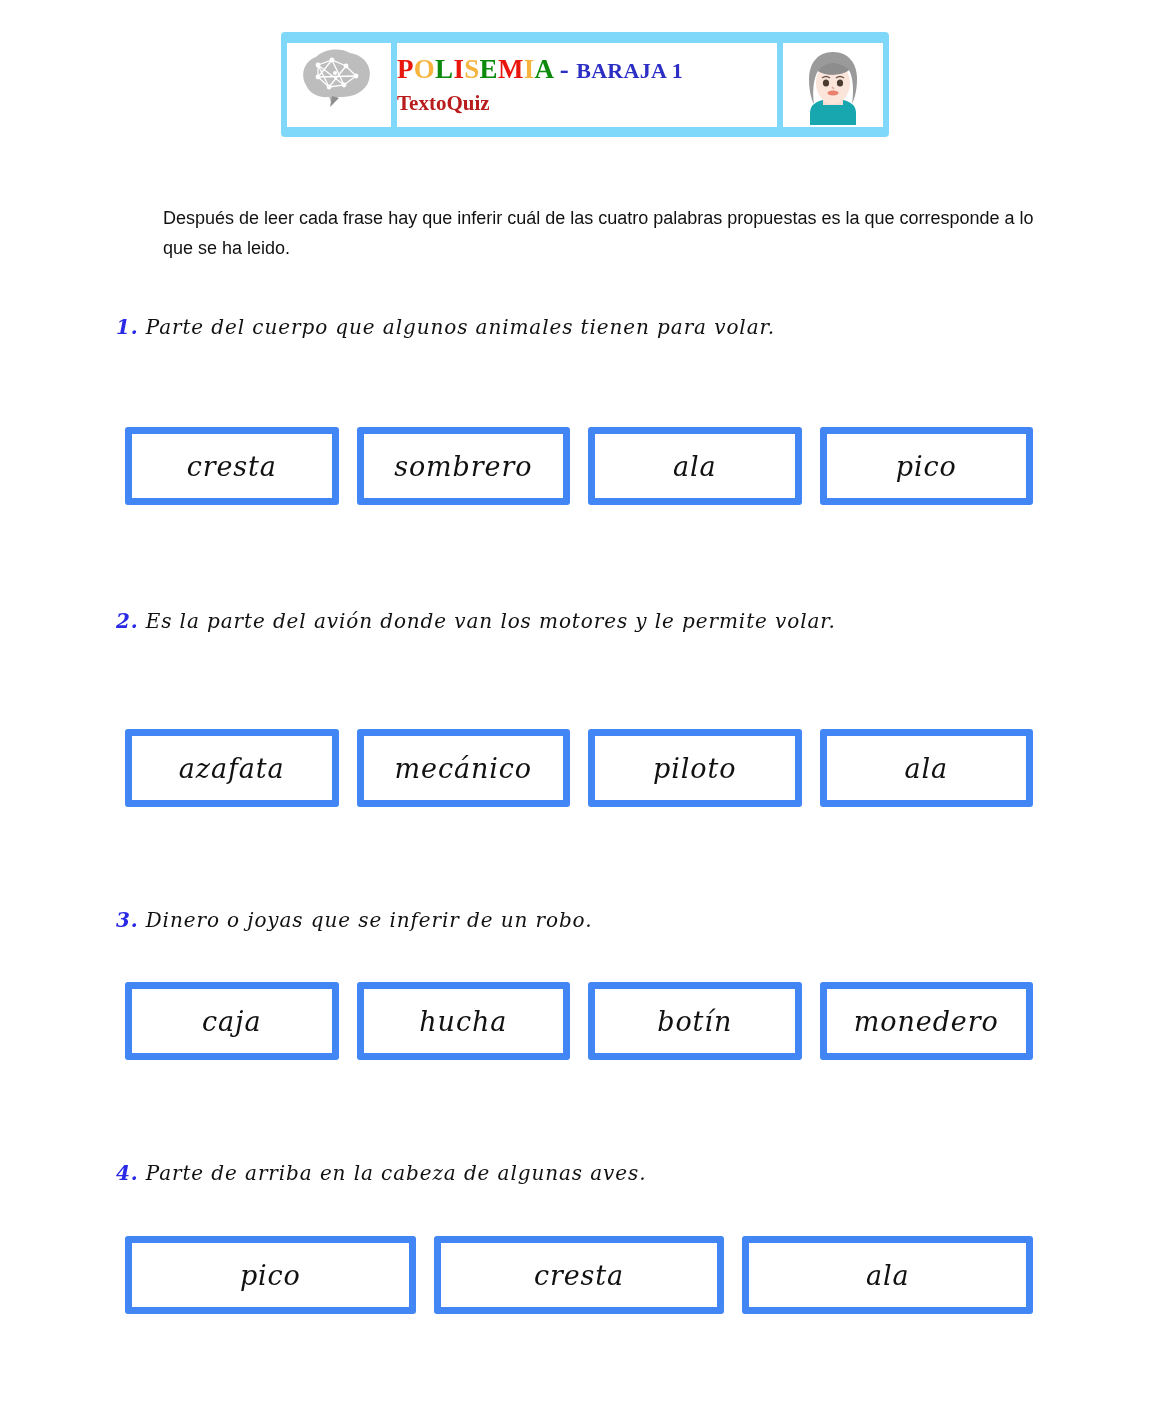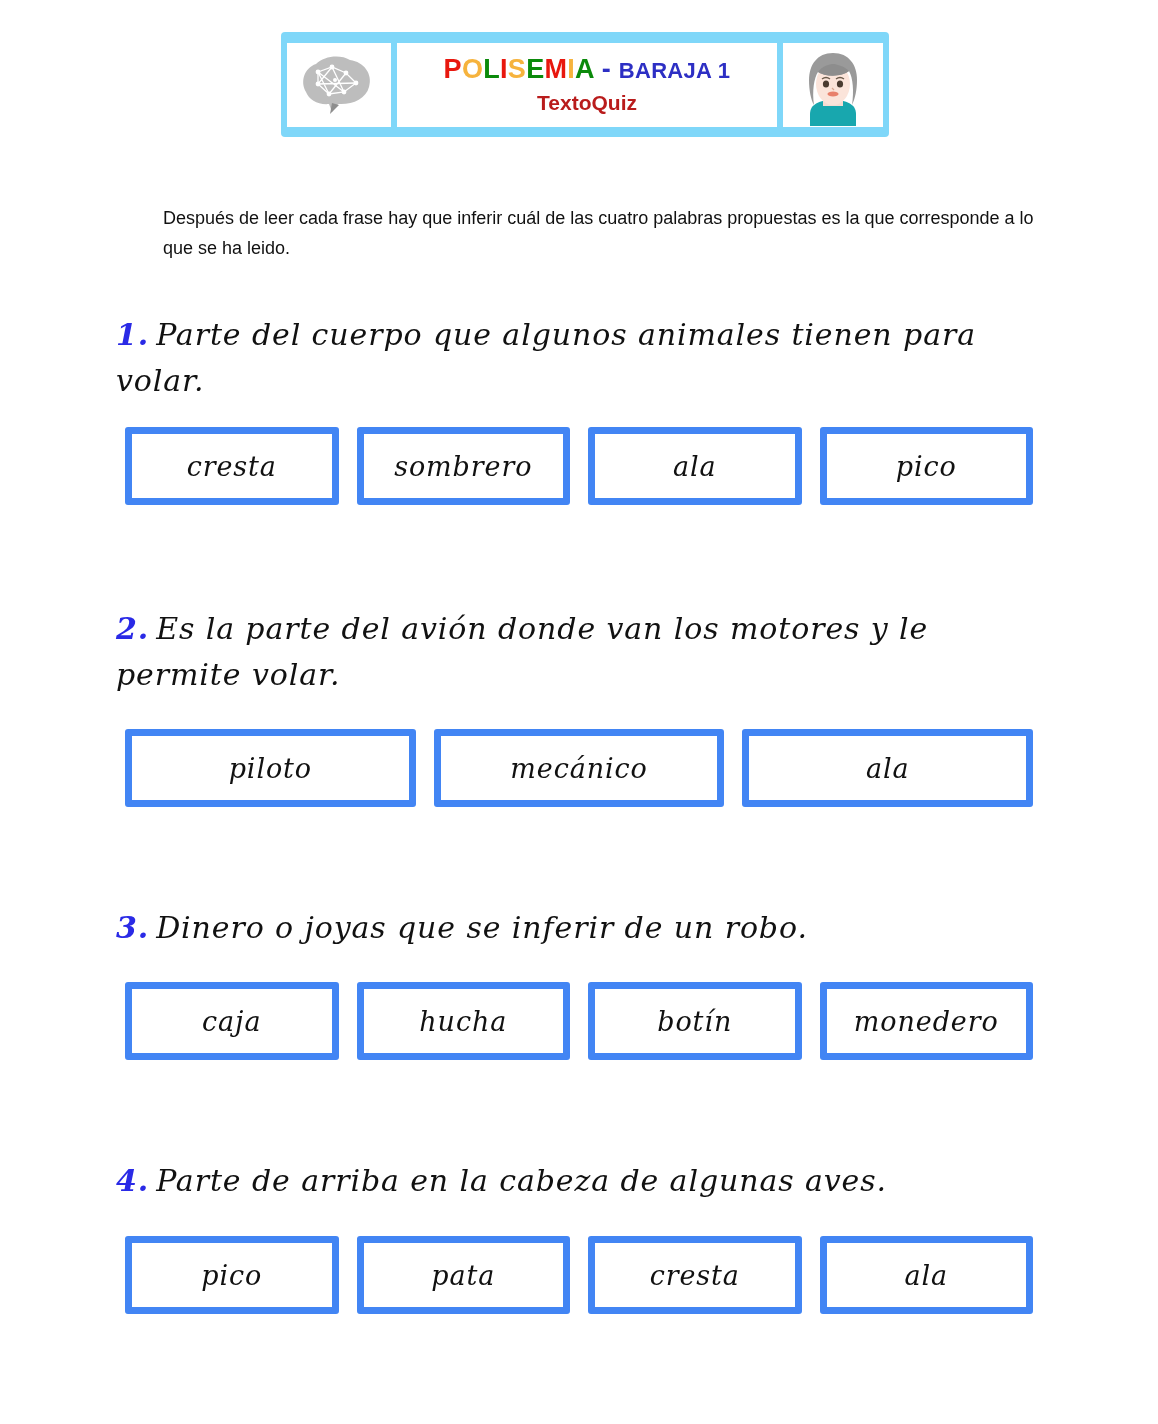--- a/index.html
+++ b/index.html
@@ -27,23 +27,24 @@
     display: flex;
     align-items: center;
     justify-content: space-between;
     padding: 0 6px;
     box-sizing: border-box;
   }
   .header-cell {
     background: #ffffff;
     height: 84px;
     display: flex;
-    align-items: center;
+    align-items: flex-start;
     justify-content: center;
     overflow: hidden;
+    font-family: Liberation Serif, serif;
   }
   .header-icon-cell { width: 104px; flex: 0 0 104px; }
   .header-title-cell {
     flex: 1 1 auto;
     margin: 0 6px;
     flex-direction: column;
     line-height: 1.25;
   }
   .header-avatar-cell { width: 100px; flex: 0 0 100px; }
 
@@ -74,21 +75,21 @@
     line-height: 1.68;
   }
 
   
   .question {
     position: absolute;
     left: 116px;
     width: 930px;
     font-family: "DejaVu Serif", "Liberation Serif", serif;
     font-style: italic;
-    font-size: 30px;
+    font-size: 20px;
     line-height: 1.52;
     color: #111111;
     letter-spacing: 0.9px;
   }
   .qnum {
     color: #2a2ae6;
     font-weight: bold;
     font-style: italic;
     margin-right: 7px;
   }
@@ -209,24 +210,27 @@
   <div class="option-box" style="border-color: rgb(66, 133, 244);">
     <span class="option-label">pico</span>
   </div>
 </div>
 
 <div class="question q2">
   <span class="qnum" style="color: rgb(42, 42, 230);">2.</span><span>Es la parte del avión donde van los motores y le permite volar.</span>
 </div>
 <div class="options-row r2">
   <div class="option-box" style="border-color: rgb(66, 133, 244);">
+    <span class="option-label">azafata</span>
+  </div>
+  <div class="option-box" style="border-color: rgb(66, 133, 244);">
+    <span class="option-label">mecánico</span>
+  </div>
+  <div class="option-box" style="border-color: rgb(66, 133, 244);">
     <span class="option-label">piloto</span>
-  </div>
-  <div class="option-box" style="border-color: rgb(66, 133, 244);">
-    <span class="option-label">mecánico</span>
   </div>
   <div class="option-box" style="border-color: rgb(66, 133, 244);">
     <span class="option-label">ala</span>
   </div>
 </div>
 
 <div class="question q3">
   <span class="qnum" style="color: rgb(42, 42, 230);">3.</span><span>Dinero o joyas que se inferir de un robo.</span>
 </div>
 <div class="options-row r3">
@@ -245,21 +249,18 @@
 </div>
 
 <div class="question q4">
   <span class="qnum" style="color: rgb(42, 42, 230);">4.</span><span>Parte de arriba en la cabeza de algunas aves.</span>
 </div>
 <div class="options-row r4">
   <div class="option-box" style="border-color: rgb(66, 133, 244);">
     <span class="option-label">pico</span>
   </div>
   <div class="option-box" style="border-color: rgb(66, 133, 244);">
-    <span class="option-label">pata</span>
-  </div>
-  <div class="option-box" style="border-color: rgb(66, 133, 244);">
     <span class="option-label">cresta</span>
   </div>
   <div class="option-box" style="border-color: rgb(66, 133, 244);">
     <span class="option-label">ala</span>
   </div>
 </div>
 
 </body></html>

